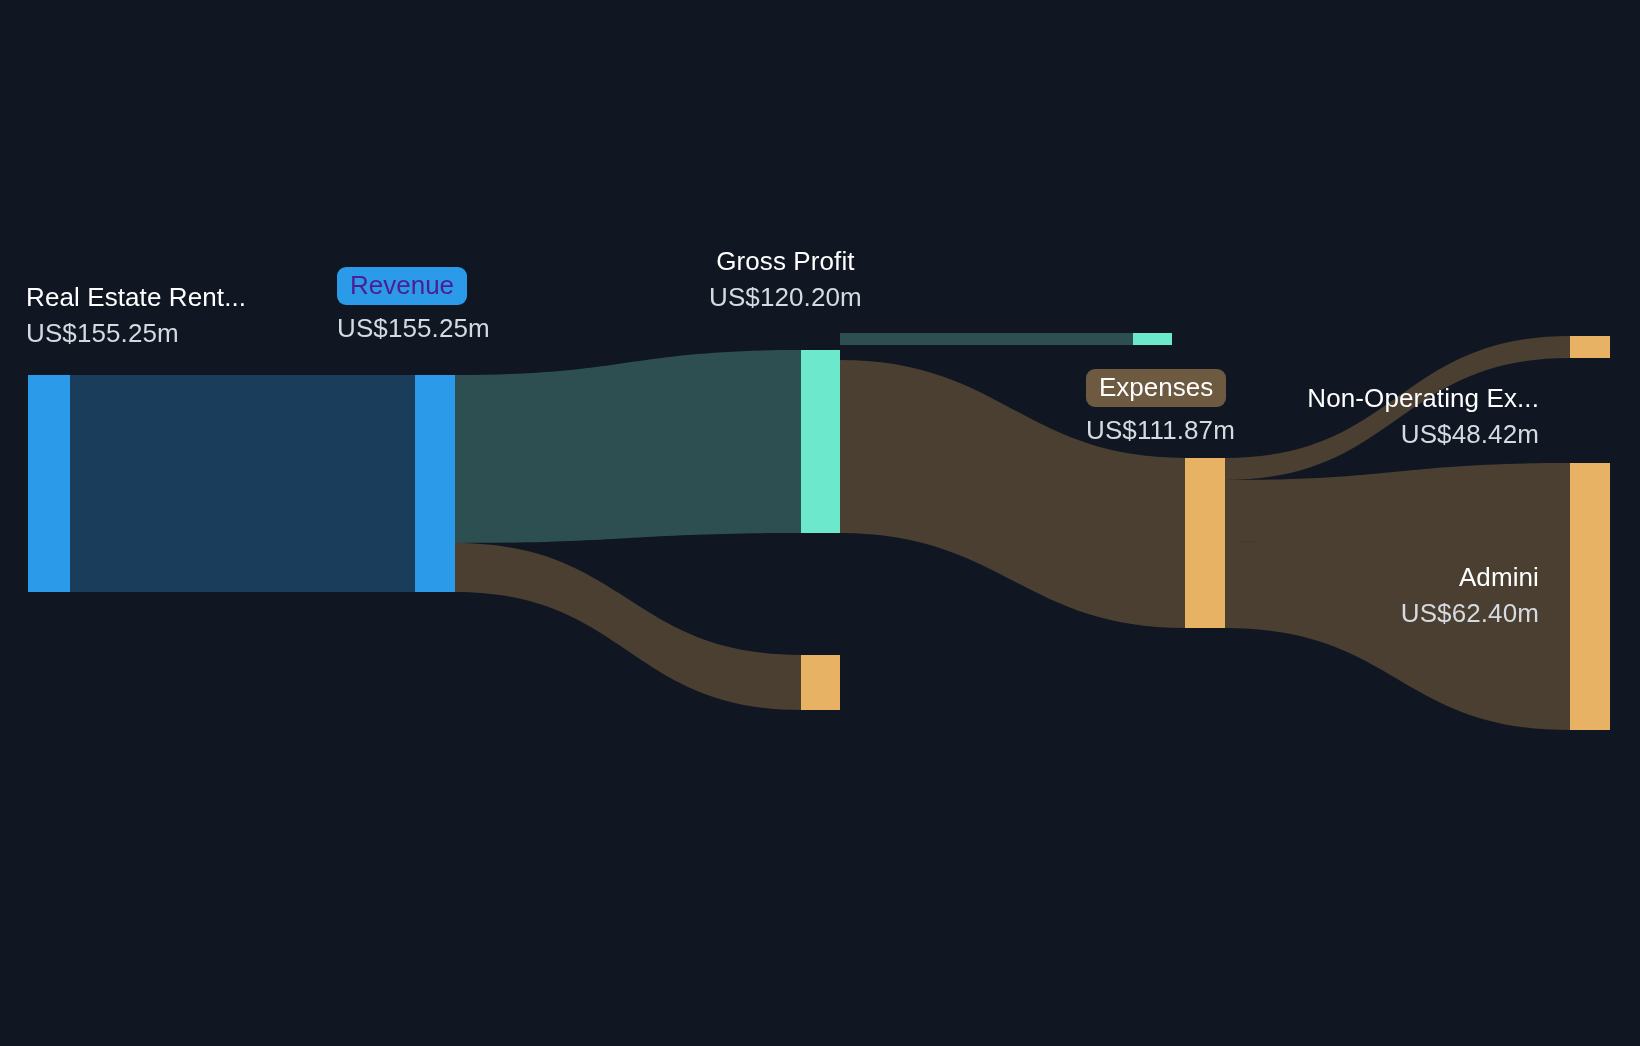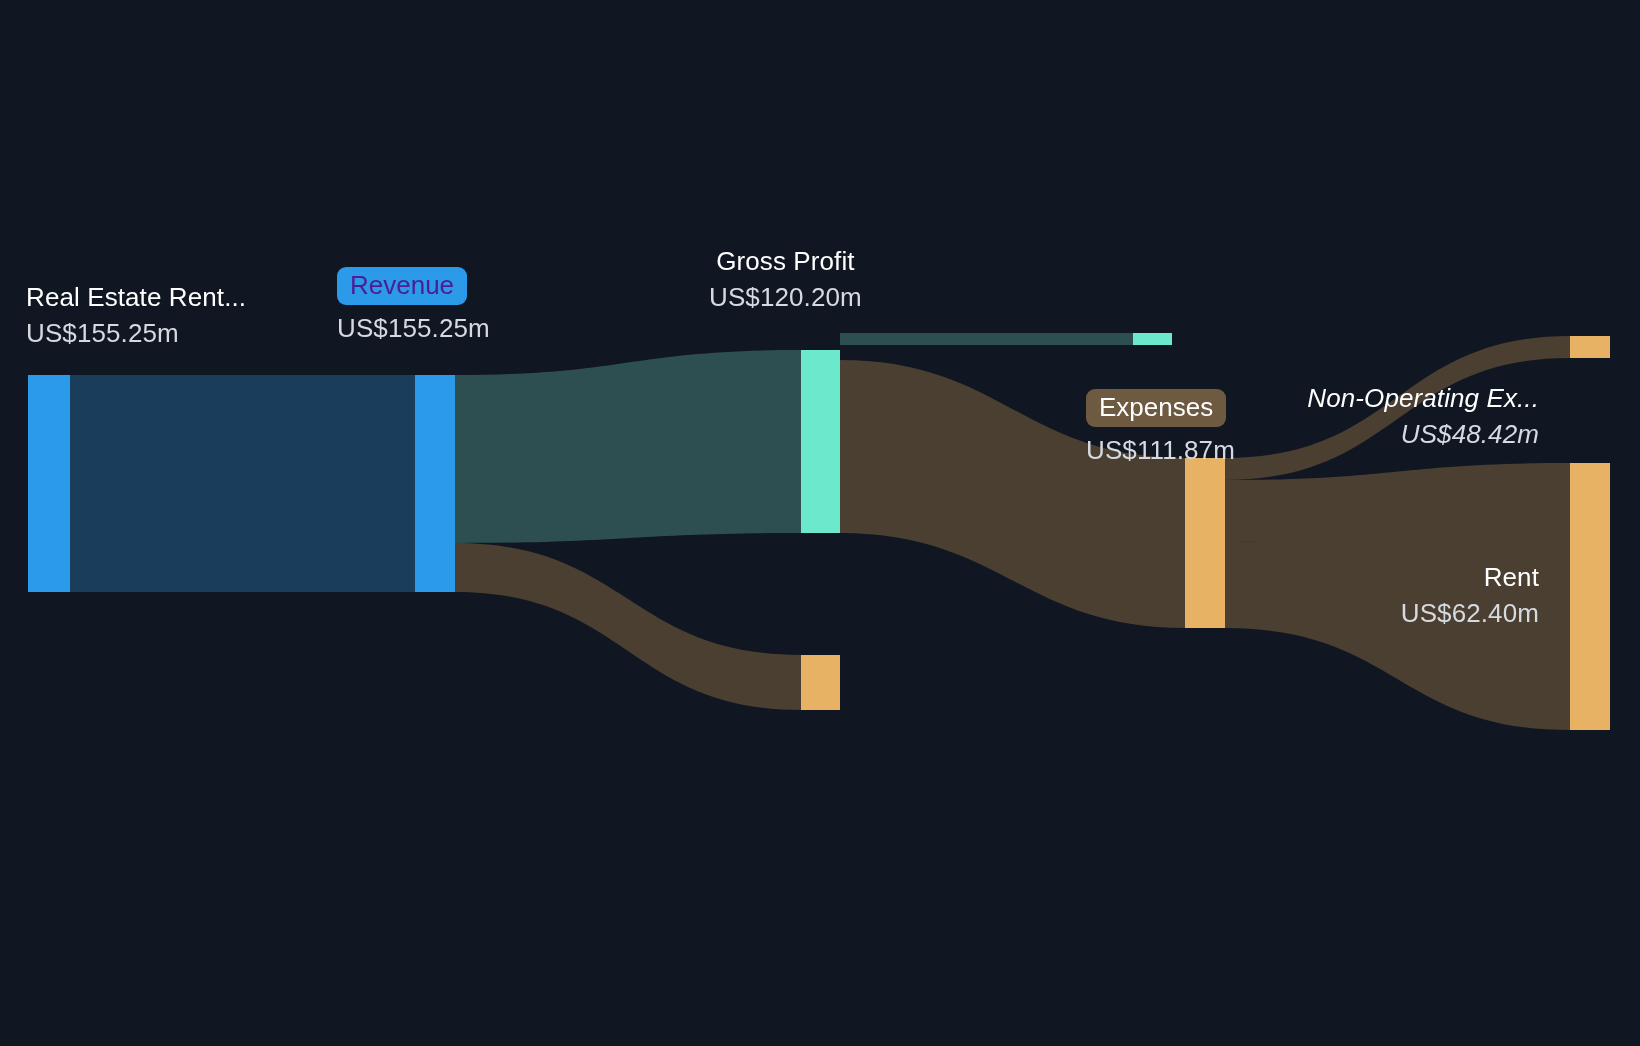--- a/index.html
+++ b/index.html
@@ -50,21 +50,21 @@
   }
   .pill {
     display: inline-block;
     border-radius: 9px;
     padding: 5px 13px 7px 13px;
     font-size: 26px;
     line-height: 1.0;
   }
   .pill.revenue { background: #2b9ae8; color: #4c1d95; }
   .pill.earnings { background: #6ce8cd; color: #12202b; }
-  .pill.expenses { background: #6d5a41; color: #ffffff; margin-top: 20px; }
+  .pill.expenses { background: #6d5a41; color: #ffffff; }
 </style>
 </head>
 <body>
 
 <div id="stage">
 
   <svg class="sankey" viewBox="0 0 1640 1046">
 
     <g>
 
@@ -150,23 +150,23 @@
   </div>
 
 
 
   <div class="lbl" style="left:1086px; top:369px;">
     <span class="pill expenses">Expenses</span>
     <span class="val">US$111.87m</span>
   </div>
 
 
-  <div class="lbl right" style="right:101px; top:385px;font-style:italic;">
+  <div class="lbl right" style="right:101px; top:385px;">
     <span class="name">Non-Operating Ex...</span>
     <span class="val">US$48.42m</span>
   </div>
 
   <div class="lbl right" style="right:101px; top:564px;">
-    <span class="name">Rent</span>
+    <span class="name">Admini</span>
     <span class="val">US$62.40m</span>
   </div>
 
 </div>
 
 </body></html>

